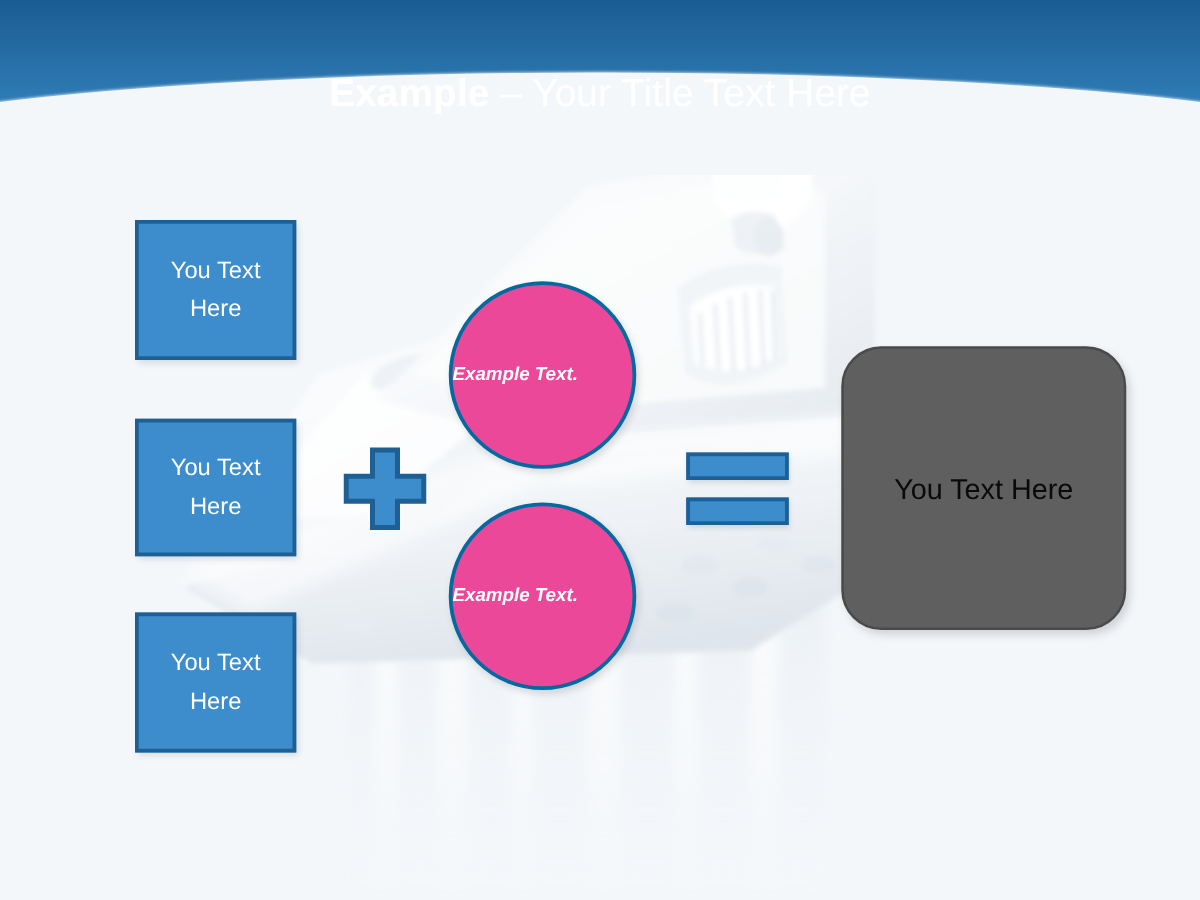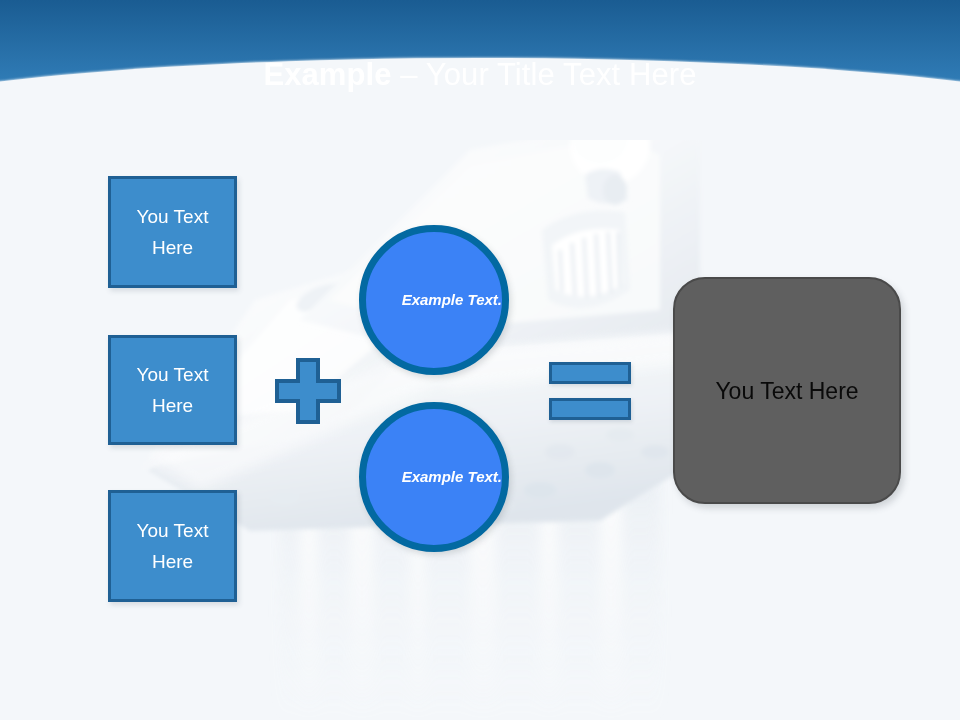--- a/index.html
+++ b/index.html
@@ -97,26 +97,26 @@
     height: 68px;
   }
   .plus-sign svg { display:block; }
 
   
   .gray-circle {
     position: absolute;
     width: 150px;
     height: 150px;
     border-radius: 50%;
-    background: #3b82f6;
-    border: 7px solid #0369a1;
+    background: #ec4899;
+    border: 3px solid #0369a1;
     box-sizing: border-box;
     display: flex;
     align-items: center;
-    justify-content: flex-end;
+    justify-content: flex-start;
     color: #ffffff;
     font-size: 15px;
     font-weight: 700;
     font-style: italic;
     line-height: 22px;
     text-align: center;
     box-shadow: 2px 3px 6px rgba(60,70,80,0.18);
   }
   #circle1 { left: 359px; top: 225px; }
   #circle2 { left: 359px; top: 402px; }

